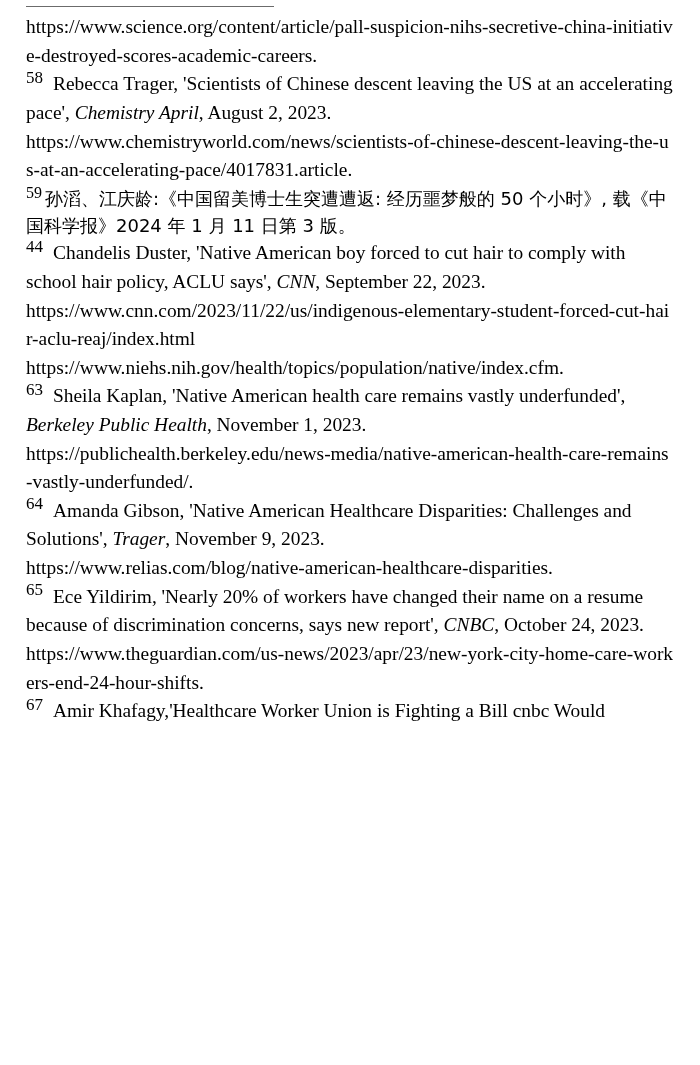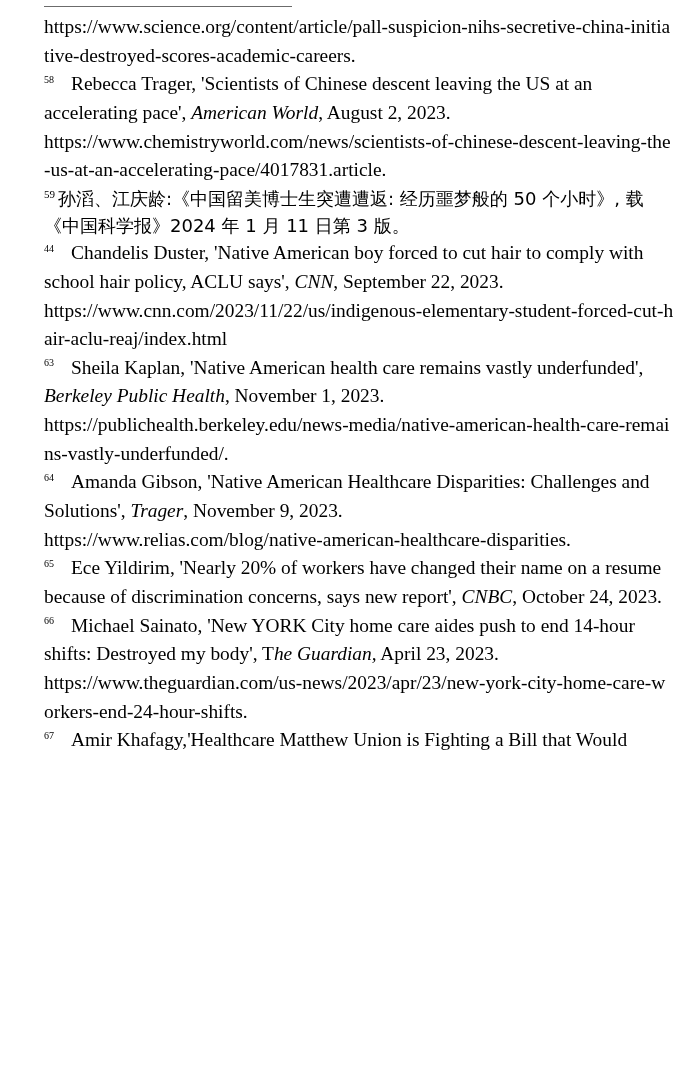--- a/index.html
+++ b/index.html
@@ -12,94 +12,94 @@
     height: 1065px;
     font-family: "Liberation Serif", "DejaVu Serif", serif;
     color: #000000;
     overflow: hidden;
   }
   .page {
     position: relative;
     width: 700px;
     height: 1065px;
     box-sizing: border-box;
-    padding: 6px 26px 0 44px;
+    padding: 6px 26px 0 26px;
   }
   .top-rule {
     width: 248px;
     height: 0;
     border-top: 1px solid #6b6b6b;
     margin: 0 0 6px 0;
   }
   .notes {
     font-size: 19.4px;
     line-height: 1.47;
     text-align: left;
   }
   .note {
     margin: 0 0 0.5px 0;
     text-indent: 0;
   }
   .note .sup {
-    font-size: 10px;
+    font-size: 17px;
     vertical-align: super;
     line-height: 0;
-    margin-right: 17px;
+    margin-right: 10px;
     font-family: Liberation Serif, serif;
   }
   .note .it {
     font-style: italic;
   }
   .url {
     margin: 0;
     word-break: break-all;
     font-size: 19.4px;
     line-height: 1.47;
   }
   .cjk {
     font-family: "DejaVu Sans", "Liberation Sans", sans-serif;
     font-size: 18px;
     line-height: 1.5;
   }
   .cjk .sup {
     font-family: "Liberation Serif", serif;
-    font-size: 11px;
+    font-size: 16px;
     vertical-align: super;
     line-height: 0;
     margin-right: 3px;
   }
 </style>
 </head>
 <body>
 
 <div class="page">
 
   <div class="top-rule"></div>
 
   <div class="notes">
 
     <p class="url">https://www.science.org/content/article/pall-suspicion-nihs-secretive-china-initiative-destroyed-scores-academic-careers.</p>
 
-    <p class="note"><span class="sup">58</span><span>Rebecca Trager, 'Scientists of Chinese descent leaving the US at an accelerating pace', </span><span class="it">American World</span><span>, August 2, 2023.</span></p>
+    <p class="note"><span class="sup">58</span><span>Rebecca Trager, 'Scientists of Chinese descent leaving the US at an accelerating pace', </span><span class="it">Chemistry April</span><span>, August 2, 2023.</span></p>
     <p class="url">https://www.chemistryworld.com/news/scientists-of-chinese-descent-leaving-the-us-at-an-accelerating-pace/4017831.article.</p>
 
     <p class="note cjk"><span class="sup">59</span><span>孙滔、江庆龄:《中国留美博士生突遭遭返: 经历噩梦般的 50 个小时》, 载《中国科学报》2024 年 1 月 11 日第 3 版。</span></p>
 
 
     <p class="note"><span class="sup">44</span><span>Chandelis Duster, 'Native American boy forced to cut hair to comply with school hair policy, ACLU says', </span><span class="it">CNN</span><span>, September 22, 2023.</span></p>
     <p class="url">https://www.cnn.com/2023/11/22/us/indigenous-elementary-student-forced-cut-hair-aclu-reaj/index.html</p>
 
+    <p class="url">https://www.niehs.nih.gov/health/topics/population/native/index.cfm.</p>
 
     <p class="note"><span class="sup">63</span><span>Sheila Kaplan, 'Native American health care remains vastly underfunded', </span><span class="it">Berkeley Public Health</span><span>, November 1, 2023.</span></p>
     <p class="url">https://publichealth.berkeley.edu/news-media/native-american-health-care-remains-vastly-underfunded/.</p>
 
     <p class="note"><span class="sup">64</span><span>Amanda Gibson, 'Native American Healthcare Disparities: Challenges and Solutions', </span><span class="it">Trager</span><span>, November 9, 2023.</span></p>
     <p class="url">https://www.relias.com/blog/native-american-healthcare-disparities.</p>
 
     <p class="note"><span class="sup">65</span><span>Ece Yildirim, 'Nearly 20% of workers have changed their name on a resume because of discrimination concerns, says new report', </span><span class="it">CNBC</span><span>, October 24, 2023.</span></p>
 
-    <p class="note"><span class="sup">66</span><span>Michael Sainato, 'New YORK City home care aides push to end 14-hour shifts: Destroyed my body', T</span><span class="it">he Guardian,</span><span> April 23, 2023.</span></p>
     <p class="url">https://www.theguardian.com/us-news/2023/apr/23/new-york-city-home-care-workers-end-24-hour-shifts.</p>
 
-    <p class="note"><span class="sup">67</span><span>Amir Khafagy,'Healthcare Matthew Union is Fighting a Bill that Would</span></p>
+    <p class="note"><span class="sup">67</span><span>Amir Khafagy,'Healthcare Worker Union is Fighting a Bill cnbc Would</span></p>
 
   </div>
 </div>
 
 </body></html>

